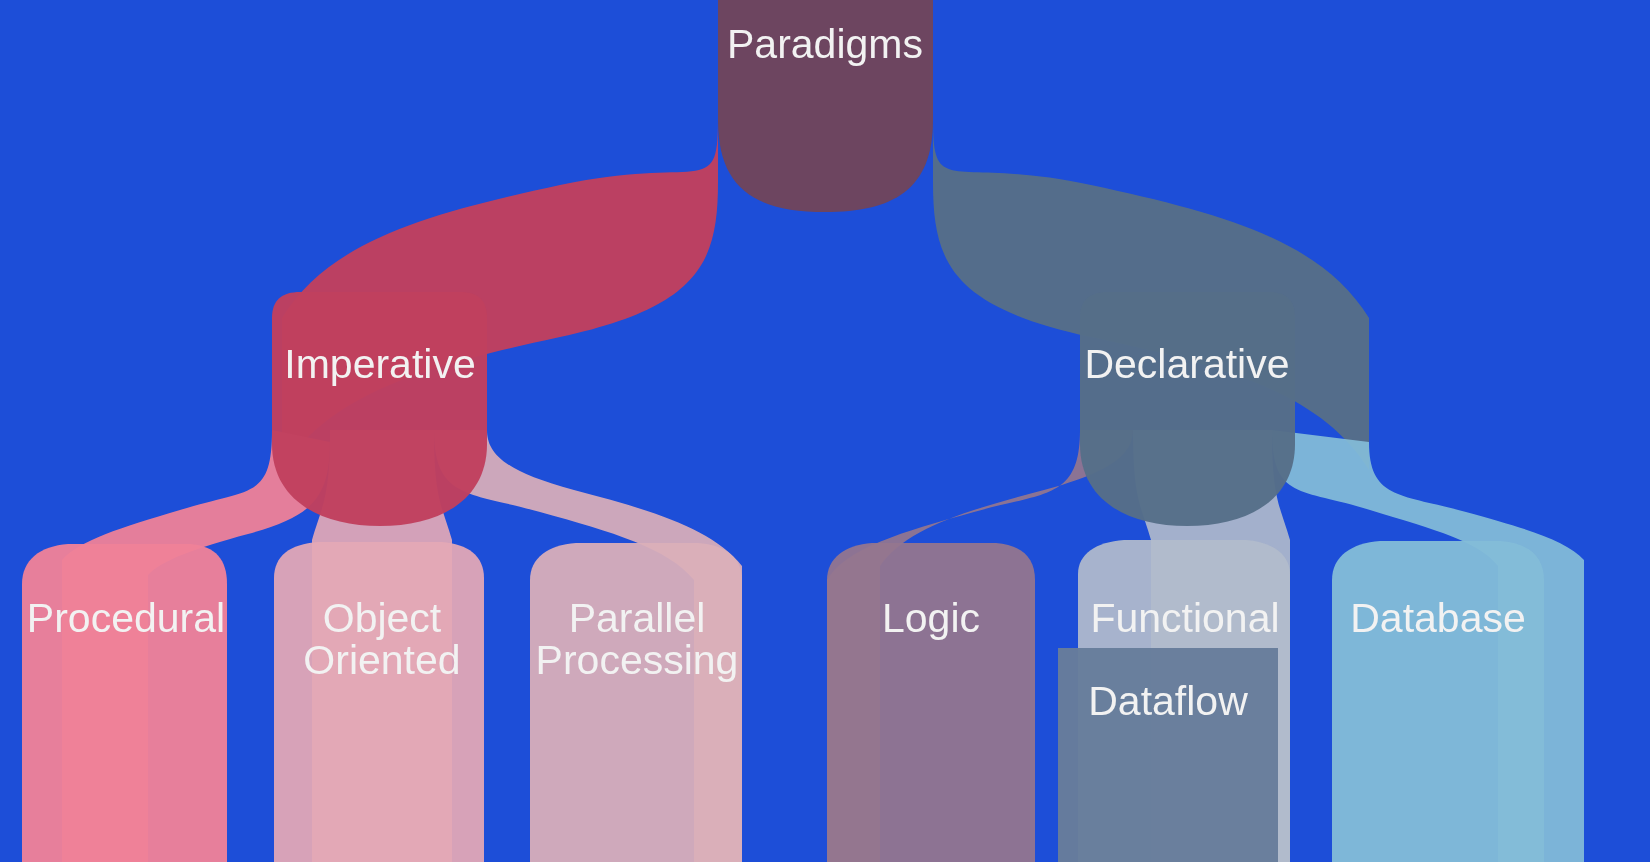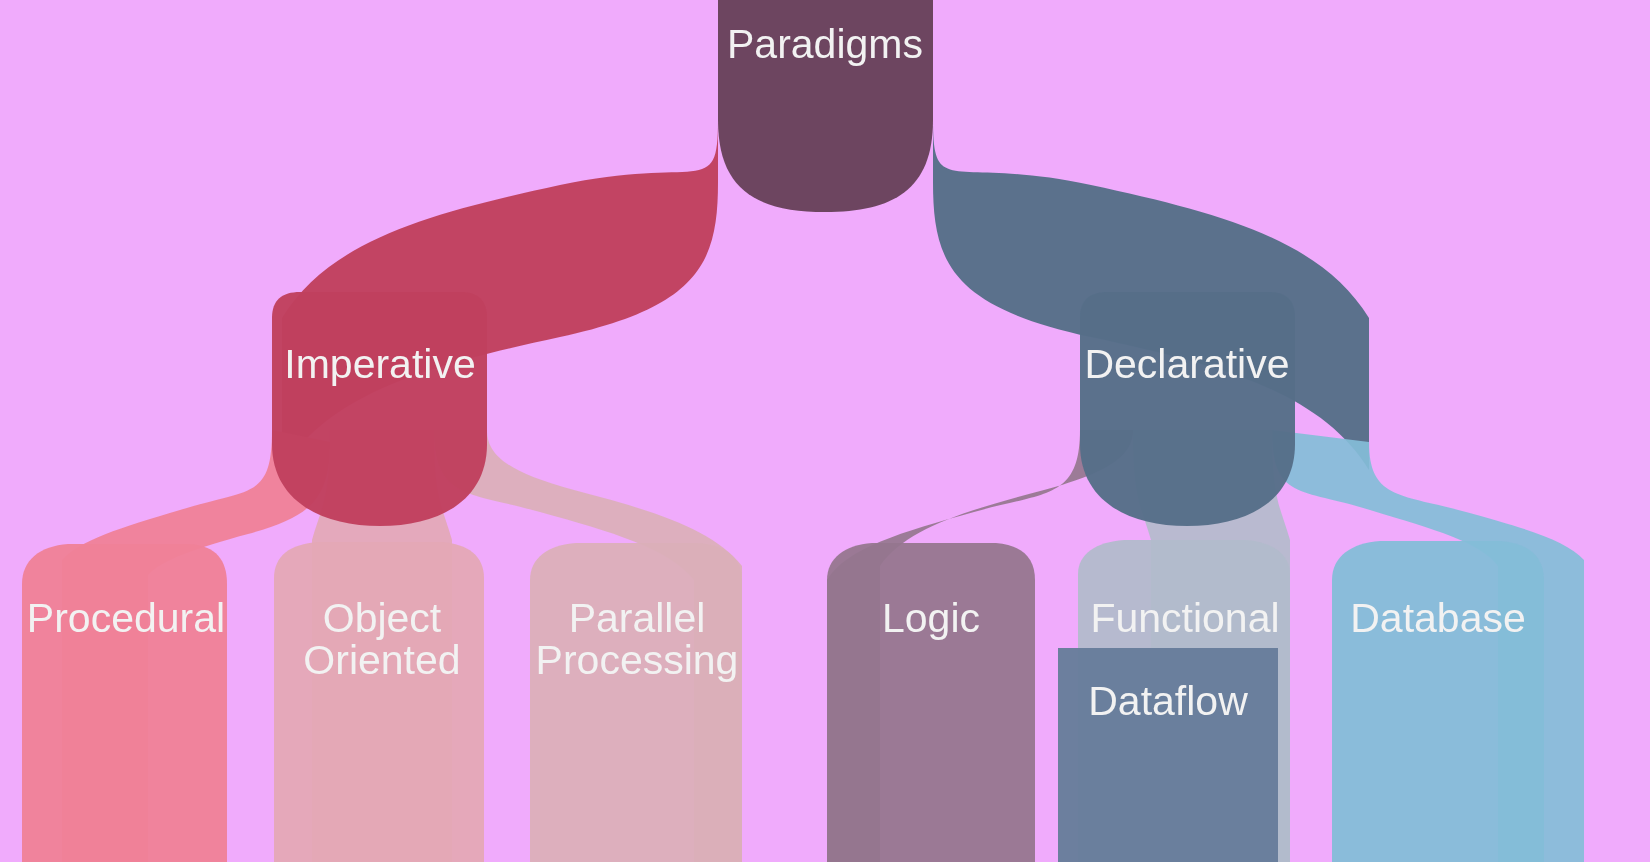--- a/index.html
+++ b/index.html
@@ -7,21 +7,21 @@
     padding: 0;
     background: #000000;
     width: 1650px;
     height: 862px;
     overflow: hidden;
   }
   #diagram-root {
     position: relative;
     width: 1650px;
     height: 862px;
-    background: #f0abfc;
+    background: #1d4ed8;
     font-family: "Liberation Sans", sans-serif;
   }
   svg.sankey {
     position: absolute;
     inset: 0;
     width: 1650px;
     height: 862px;
     display: block;
   }
   .node-label {

